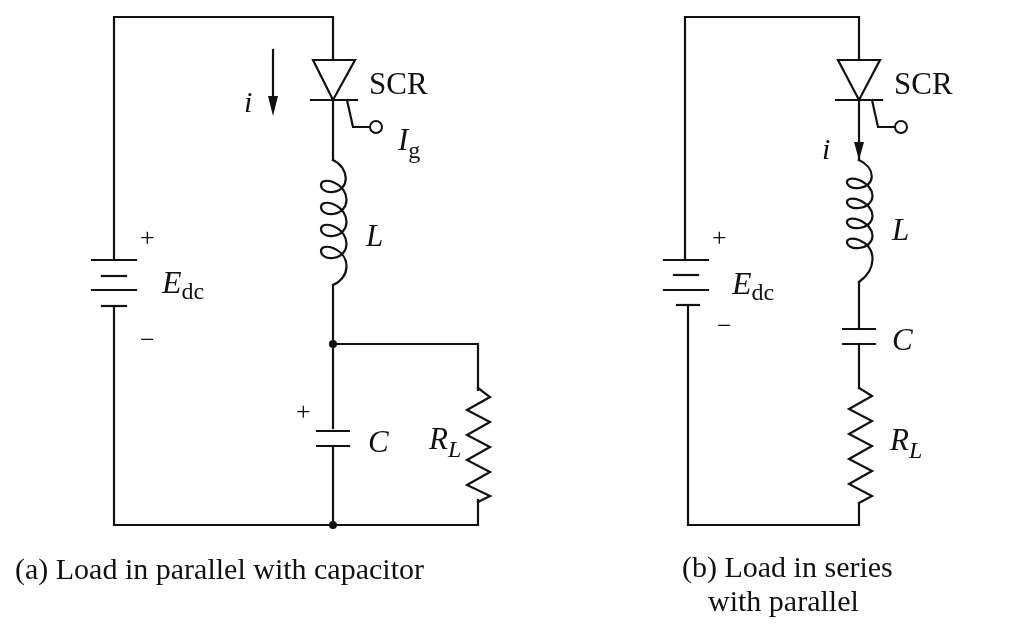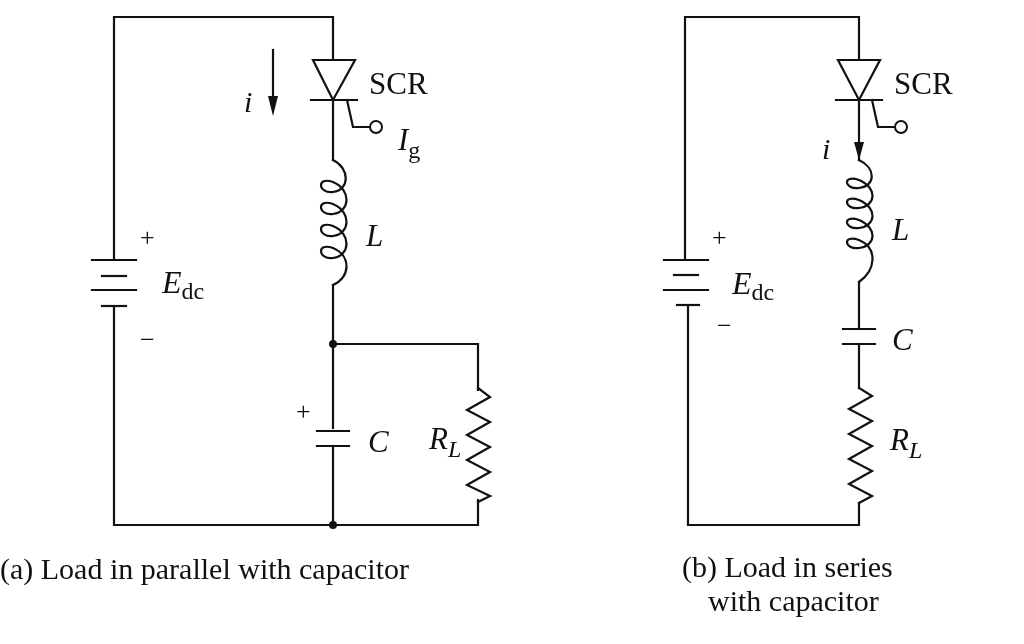--- a/index.html
+++ b/index.html
@@ -98,15 +98,15 @@
     <text class="lbl it" x="822" y="159" font-size="30">i</text>
     <text class="lbl it" x="892" y="240" font-size="31">L</text>
     <text class="lbl" x="712" y="246" font-size="26">+</text>
     <text class="lbl it" x="732" y="294" font-size="32"><tspan>E</tspan><tspan font-size="24" dy="6" font-style="normal">dc</tspan></text>
     <text class="lbl" x="717" y="334" font-size="26">−</text>
     <text class="lbl it" x="892" y="350" font-size="31">C</text>
     <text class="lbl it" x="890" y="450" font-size="31"><tspan>R</tspan><tspan font-size="24" dy="8">L</tspan></text>
   </g>
 </svg>
 
-<div class="cap" style="left:0;top:552px;text-align:center;">(a)  Load in parallel with capacitor</div>
+<div class="cap" style="left:15px;top:552px;text-align:center;">(a)  Load in parallel with capacitor</div>
 <div class="cap" style="left:682px;top:550px;">(b)  Load in series</div>
-<div class="cap" style="left:708px;top:584px;">with capacitor</div>
+<div class="cap" style="left:708px;top:584px;">with parallel</div>
 
 </body></html>

